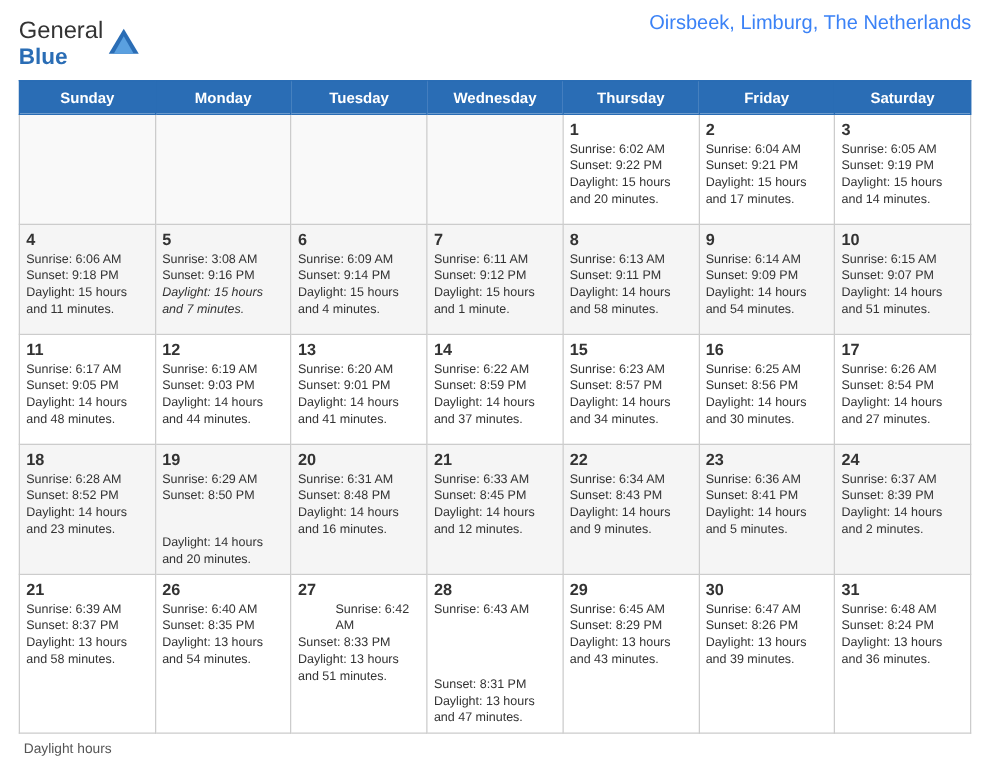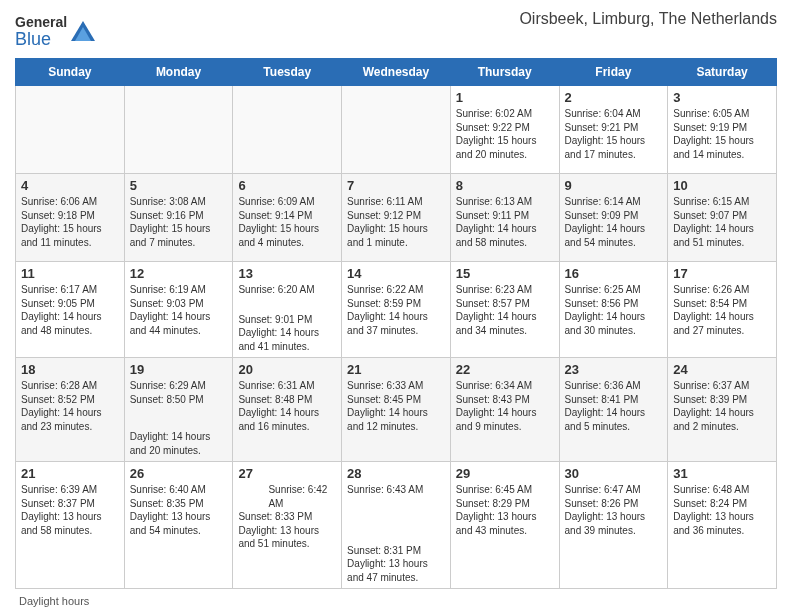--- a/index.html
+++ b/index.html
@@ -20,46 +20,46 @@
       display: flex;
       align-items: center;
       margin-top: 5px;
     }
     .logo-text {
       display: flex;
       flex-direction: column;
       line-height: 1.1;
     }
     .logo-general {
-      font-size: 14px;
-      font-weight: bold;
+      font-size: 19px;
+      font-weight: normal;
       color: #333;
     }
     .logo-blue {
       font-size: 18px;
-      font-weight: normal;
+      font-weight: bold;
       color: #2a6db5;
     }
     .logo-icon {
       width: 28px;
       height: 28px;
       margin-left: 2px;
     }
     .title-block {
       text-align: right;
     }
     .month-title {
       font-size: 38px;
       font-weight: bold;
       color: #333;
       line-height: 1.1;
     }
     .subtitle {
       font-size: 16px;
-      color: #404040;
+      color: #3b82f6;
     }
     table {
       width: 100%;
       border-collapse: collapse;
       table-layout: fixed;
       padding-left: 20px;
     }
     thead tr th {
       background-color: #2a6db5;
       color: #fff;
@@ -159,21 +159,21 @@
         <td>
           <span class="day-num">4</span>
           <div style="line-height: 1.35;">Sunrise: 6:06 AM</div>
           <div style="line-height: 1.35;">Sunset: 9:18 PM</div>
           <div style="line-height: 1.35;">Daylight: 15 hours and 11 minutes.</div>
         </td>
         <td>
           <span class="day-num">5</span>
           <div style="line-height: 1.35;">Sunrise: 3:08 AM</div>
           <div style="line-height: 1.35;">Sunset: 9:16 PM</div>
-          <div style="line-height: 1.35;">Daylight: 15 hours and 7 minutes.</div>
+          <div style="line-height: 1.35; font-style: italic;">Daylight: 15 hours and 7 minutes.</div>
         </td>
         <td>
           <span class="day-num">6</span>
           <div style="line-height: 1.35;">Sunrise: 6:09 AM</div>
           <div style="line-height: 1.35;">Sunset: 9:14 PM</div>
           <div style="line-height: 1.35;">Daylight: 15 hours and 4 minutes.</div>
         </td>
         <td>
           <span class="day-num">7</span>
           <div style="line-height: 1.35;">Sunrise: 6:11 AM</div>
@@ -208,21 +208,21 @@
         </td>
         <td>
           <span class="day-num">12</span>
           <div style="line-height: 1.35;">Sunrise: 6:19 AM</div>
           <div style="line-height: 1.35;">Sunset: 9:03 PM</div>
           <div style="line-height: 1.35;">Daylight: 14 hours and 44 minutes.</div>
         </td>
         <td>
           <span class="day-num">13</span>
           <div style="line-height: 1.35;">Sunrise: 6:20 AM</div>
-          <div style="line-height: 1.35; margin-top: 16px;">Sunset: 9:01 PM</div>
+          <div style="line-height: 1.35;">Sunset: 9:01 PM</div>
           <div style="line-height: 1.35;">Daylight: 14 hours and 41 minutes.</div>
         </td>
         <td>
           <span class="day-num">14</span>
           <div style="line-height: 1.35;">Sunrise: 6:22 AM</div>
           <div style="line-height: 1.35;">Sunset: 8:59 PM</div>
           <div style="line-height: 1.35;">Daylight: 14 hours and 37 minutes.</div>
         </td>
         <td>
           <span class="day-num">15</span>

